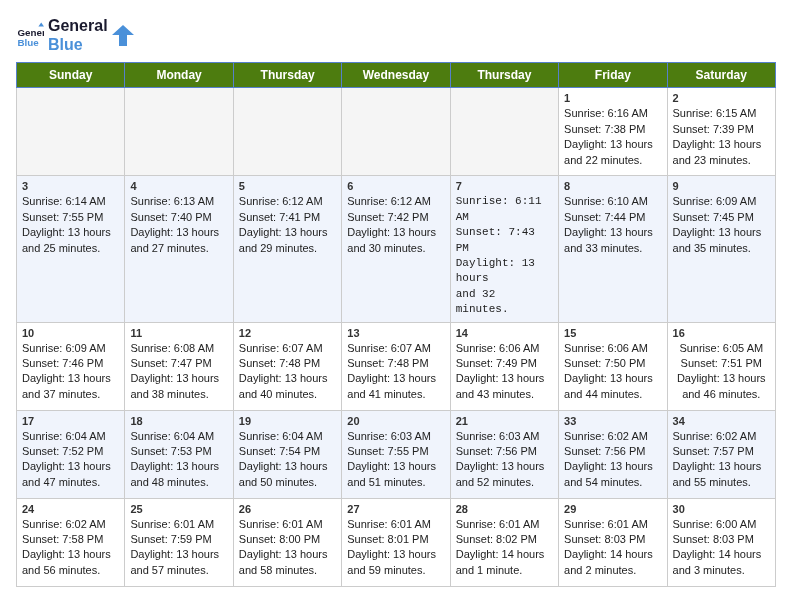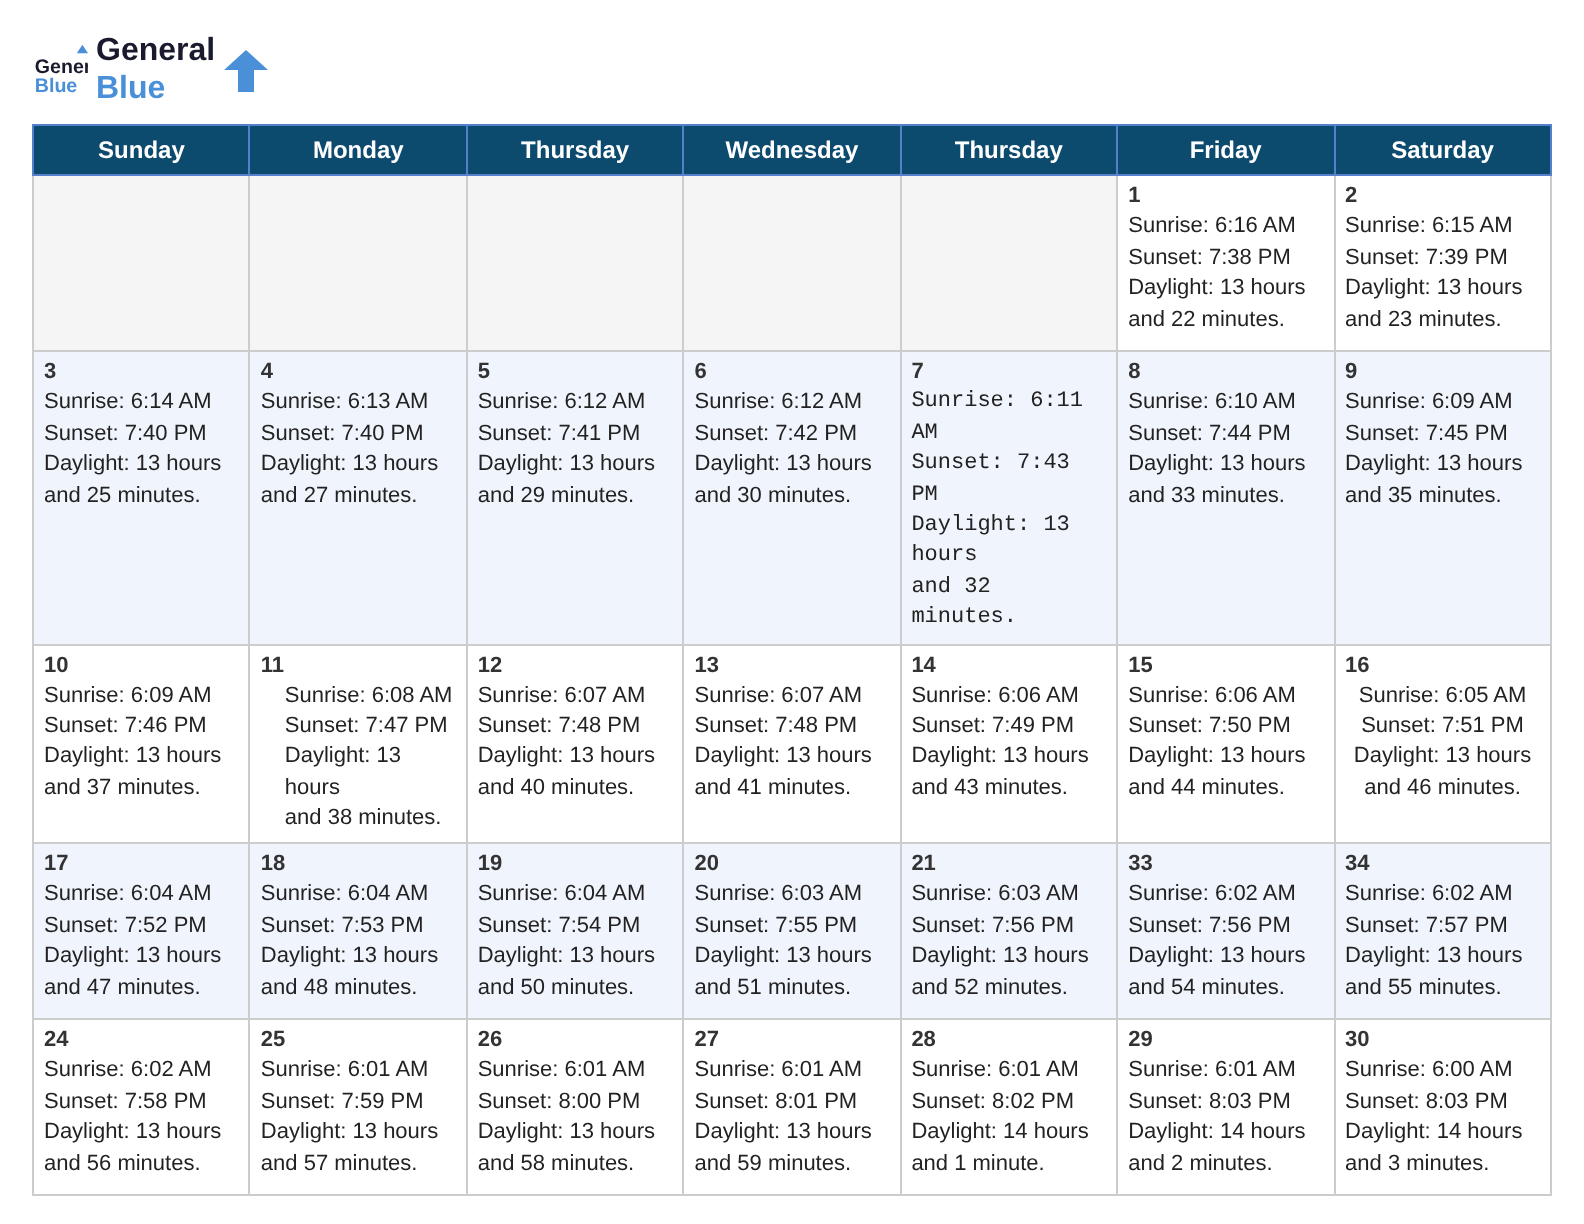--- a/index.html
+++ b/index.html
@@ -36,21 +36,21 @@
     .location {
       font-size: 15px;
       color: #333;
     }
     .calendar {
       width: 100%;
       border-collapse: collapse;
       border: 1px solid #ccc;
     }
     .calendar th {
-      background-color: #0c4a6e;
+      background-color: #4d7c0f;
       color: white;
       font-size: 12px;
       font-weight: bold;
       text-align: center;
       padding: 5px 4px;
       border: 1px solid #5580cc;
     }
     .calendar td {
       vertical-align: top;
       border: 1px solid #ccc;
@@ -140,21 +140,21 @@
           <div class="day-info" style="white-space: pre-line;">Sunrise: 6:15 AM
 Sunset: 7:39 PM
 Daylight: 13 hours
 and 23 minutes.</div>
         </td>
       </tr>
       <tr class="row-even">
         <td>
           <span class="day-num">3</span>
           <div class="day-info" style="white-space: pre-line;">Sunrise: 6:14 AM
-Sunset: 7:40 PM
+Sunset: 7:55 PM
 Daylight: 13 hours
 and 25 minutes.</div>
         </td>
         <td>
           <span class="day-num">4</span>
           <div class="day-info" style="white-space: pre-line;">Sunrise: 6:13 AM
 Sunset: 7:40 PM
 Daylight: 13 hours
 and 27 minutes.</div>
         </td>
@@ -197,21 +197,21 @@
       <tr class="row-odd">
         <td>
           <span class="day-num">10</span>
           <div class="day-info" style="white-space: pre-line;">Sunrise: 6:09 AM
 Sunset: 7:46 PM
 Daylight: 13 hours
 and 37 minutes.</div>
         </td>
         <td>
           <span class="day-num">11</span>
-          <div class="day-info" style="white-space: pre-line; margin-left: 12px;">Sunrise: 6:08 AM
+          <div class="day-info" style="white-space: pre-line;">Sunrise: 6:08 AM
 Sunset: 7:47 PM
 Daylight: 13 hours
 and 38 minutes.</div>
         </td>
         <td>
           <span class="day-num">12</span>
           <div class="day-info" style="white-space: pre-line;">Sunrise: 6:07 AM
 Sunset: 7:48 PM
 Daylight: 13 hours
 and 40 minutes.</div>

